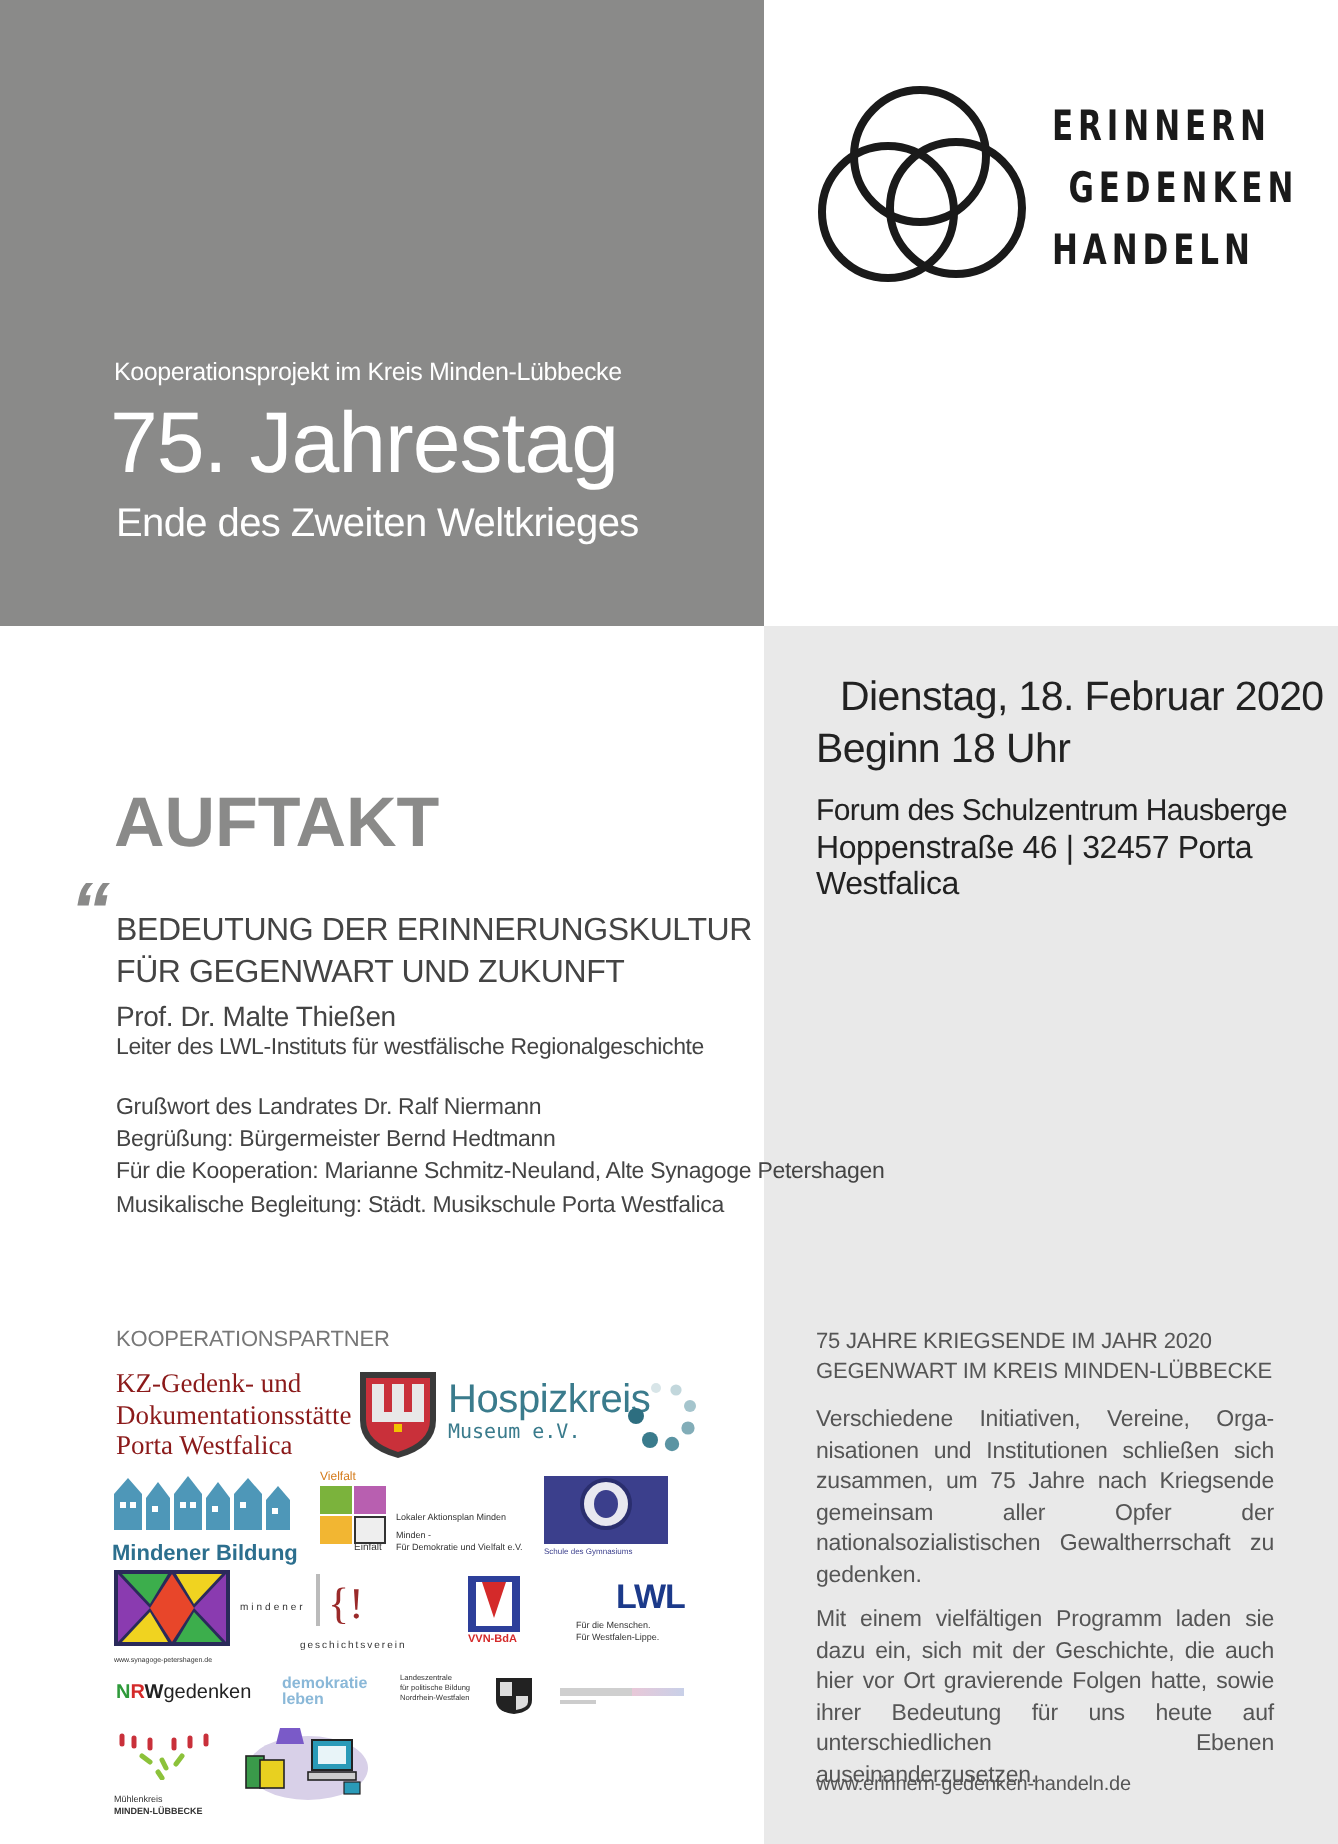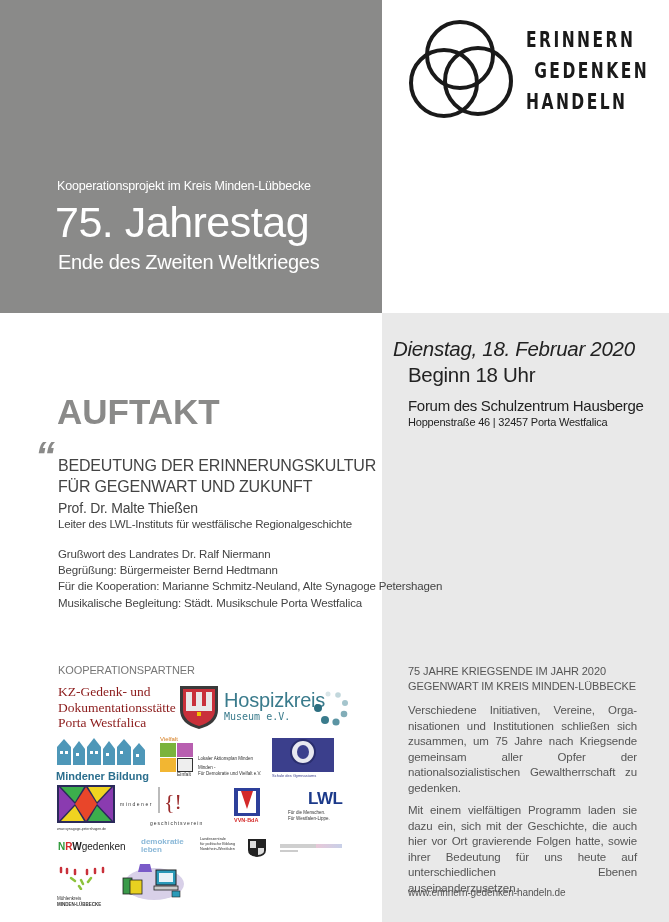--- a/index.html
+++ b/index.html
@@ -3,35 +3,35 @@
 <meta charset="utf-8">
 <style>
   * { box-sizing: border-box; margin: 0; padding: 0; }
   html, body { width: 669px; height: 922px; background: #ffffff; overflow: hidden; }
   body { position: relative; font-family: "Liberation Sans", "DejaVu Sans", sans-serif; color: #333; }
 
   .panel-gray { position: absolute; left: 0; top: 0; width: 382px; height: 313px; background: #8a8a89; }
   .panel-light { position: absolute; left: 382px; top: 313px; width: 287px; height: 609px; background: #e9e9e9; }
 
   
-  .logo { position: absolute; left: 408px; top: 17px; width: 250px; height: 105px; }
+  .logo { position: absolute; left: 408px; top: 40px; width: 250px; height: 105px; }
   .logo svg { position: absolute; left: 0; top: 0; }
   .logo-text { position: absolute; left: 118px; top: 8px; font-family: "DejaVu Sans Condensed", "DejaVu Sans", sans-serif; font-weight: bold; color: #1a1a1a; letter-spacing: 3px; font-size: 21px; line-height: 31px; transform: scaleX(0.82); transform-origin: left top; }
   .logo-text div:nth-child(2) { padding-left: 10px; }
 
   
   .hero-sub { position: absolute; left: 57px; top: 179px; color: #fff; font-size: 12.5px; letter-spacing: -0.2px; }
   .hero-title { position: absolute; left: 55px; top: 196px; color: #fff; font-size: 43px; font-weight: normal; letter-spacing: -0.5px; line-height: 52px; }
   .hero-subtitle { position: absolute; left: 58px; top: 251px; color: #fff; font-size: 20px; letter-spacing: -0.3px; }
 
   
-  .event-date { position: absolute; left: 393px; top: 336px; font-size: 20.5px; color: #222; line-height: 26px; letter-spacing: -0.3px; font-style: italic; }
+  .event-date { position: absolute; left: 420px; top: 336px; font-size: 20.5px; color: #222; line-height: 26px; letter-spacing: -0.3px; }
   .event-time { position: absolute; left: 408px; top: 362px; font-size: 20.5px; color: #222; line-height: 26px; letter-spacing: -0.3px; }
   .venue-name { position: absolute; left: 408px; top: 397px; font-size: 15px; color: #222; letter-spacing: -0.3px; }
-  .venue-addr { position: absolute; left: 408px; top: 416px; font-size: 11px; color: #222; letter-spacing: -0.2px; }
+  .venue-addr { position: absolute; left: 408px; top: 416px; font-size: 16px; color: #222; letter-spacing: -0.2px; }
 
   
   .auftakt { position: absolute; left: 57px; top: 392px; font-size: 35px; font-weight: bold; color: #8a8a89; letter-spacing: 0px; }
   .quote-mark { position: absolute; left: 35px; top: 436px; font-size: 40px; font-weight: bold; font-style: italic; color: #8a8a89; line-height: 40px; }
   .talk-title { position: absolute; left: 58px; top: 455px; font-size: 16px; color: #444; line-height: 21px; letter-spacing: -0.2px; }
   .speaker { position: absolute; left: 58px; top: 500px; font-size: 14px; color: #444; letter-spacing: -0.2px; }
   .speaker-role { position: absolute; left: 58px; top: 518px; font-size: 11.5px; color: #444; letter-spacing: -0.2px; }
 
   .program { position: absolute; left: 58px; top: 546px; font-size: 11.5px; color: #444; line-height: 16.2px; letter-spacing: -0.15px; white-space: nowrap; }
 

